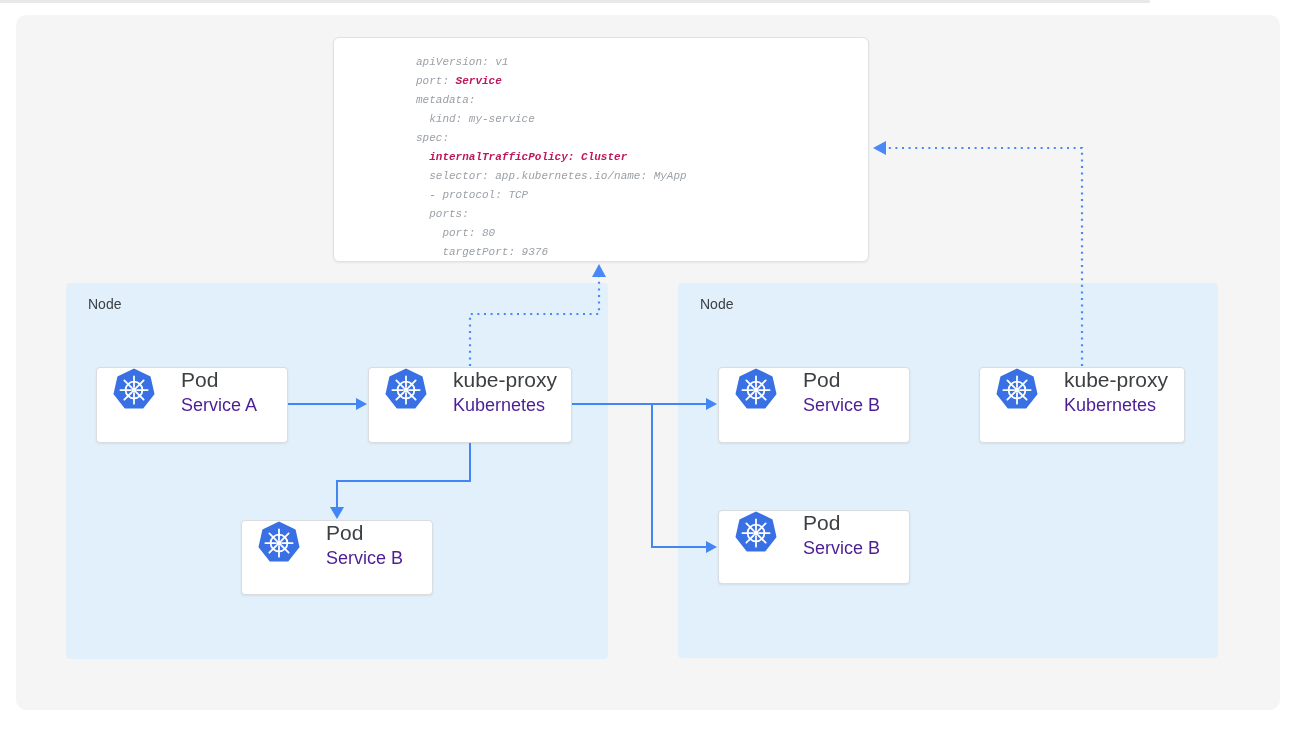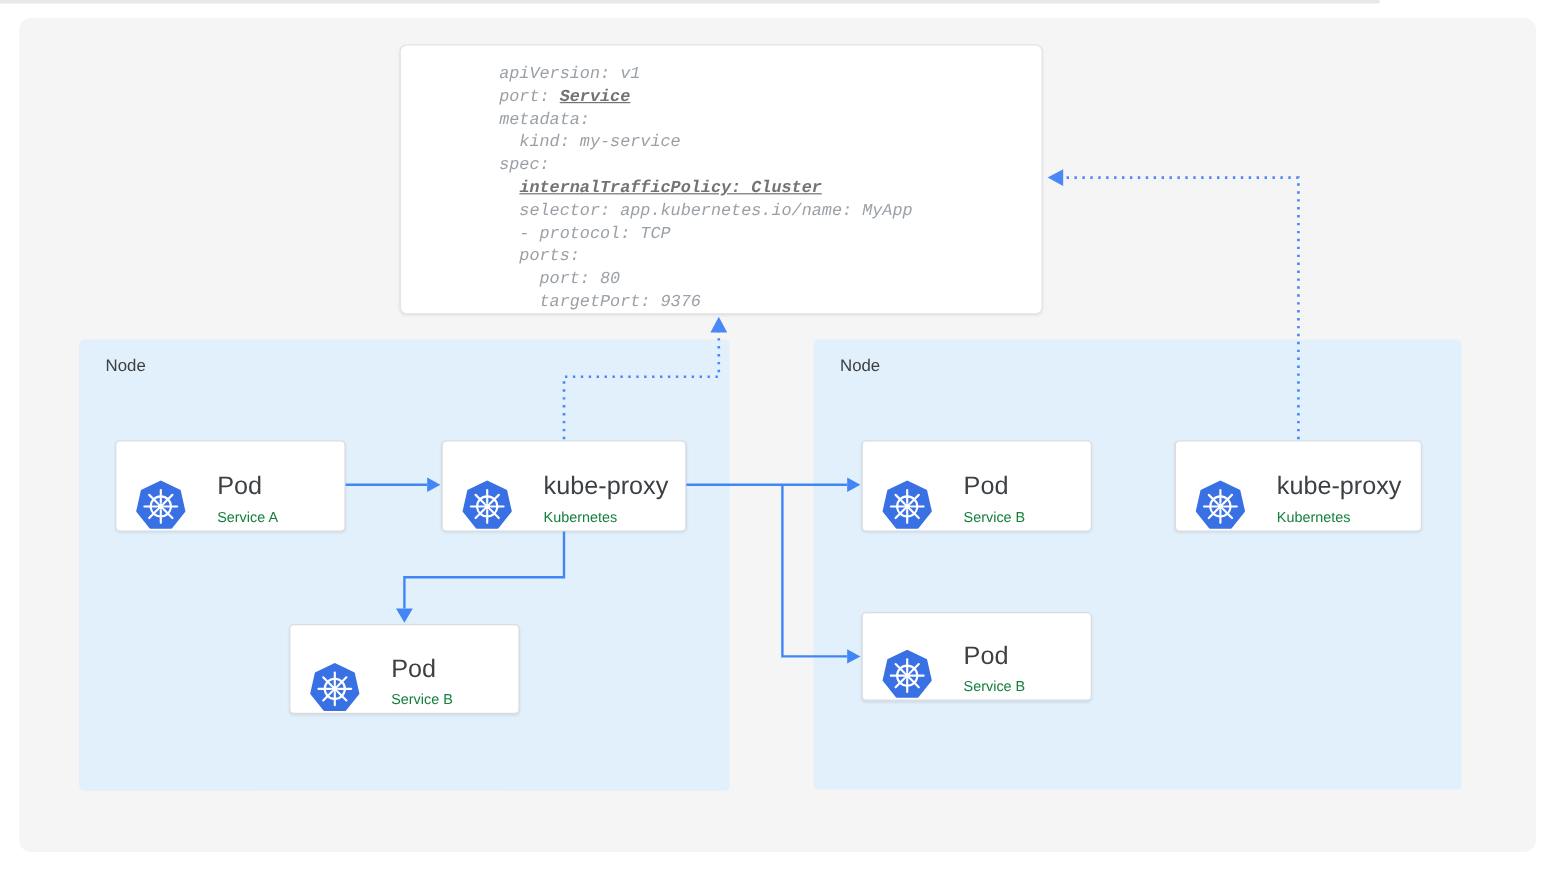--- a/index.html
+++ b/index.html
@@ -17,49 +17,49 @@
   }
   .yaml-panel {
     position:absolute; left:333px; top:37px; width:536px; height:225px;
     background:#ffffff; border:1px solid #dfe1e5; border-radius:6px;
     box-sizing:border-box; box-shadow:0 1px 2px rgba(60,64,67,0.08);
     z-index:3;
   }
   .yaml-code {
     padding:15px 0 16px 82px;
     font-family:"Liberation Mono", monospace; font-style:italic;
-    font-size:14px; line-height:19px; color:#9aa0a6;
+    font-size:11px; line-height:19px; color:#9aa0a6;
   }
   .code-line { white-space:pre; }
-  .code-bold { color:#737373; font-weight:bold;text-decoration:underline; }
+  .code-bold { color:#be185d; font-weight:bold; }
   .node {
     position:absolute; background:#e2f0fc; border-radius:4px; z-index:1;
   }
   .node-left  { left:66px;  top:283px; width:542px; height:376px; }
   .node-right { left:678px; top:283px; width:540px; height:375px; }
   .node-label {
     position:absolute; left:22px; top:13px;
     font-size:14px; color:#3c4043;
   }
   .kbox {
     position:absolute; background:#ffffff; border:1px solid #dadce0;
     border-radius:4px; box-sizing:border-box;
-    display:flex; align-items:flex-end; z-index:2;
+    display:flex; align-items:flex-start; z-index:2;
     box-shadow:0 1px 2px rgba(60,64,67,0.10);
   }
   .kbox-pod-a   { left:96px;  top:367px; width:192px; height:76px; }
   .kbox-kp-l    { left:368px; top:367px; width:204px; height:76px; }
   .kbox-pod-b-l { left:241px; top:520px; width:192px; height:75px; }
   .kbox-pod-b-rt{ left:718px; top:367px; width:192px; height:76px; }
   .kbox-kp-r    { left:979px; top:367px; width:206px; height:76px; }
   .kbox-pod-b-rb{ left:718px; top:510px; width:192px; height:74px; }
   .kbox .logo { width:42px; height:42px; margin-left:16px; flex:0 0 auto; }
   .kbox .text { margin-left:26px; }
   .kbox .title    { font-size:21px; color:#3c4043; line-height:24px; }
-  .kbox .subtitle { font-size:12px; color:#15803d; line-height:21px; margin-top:3px; }
+  .kbox .subtitle { font-size:18px; color:#4c1d95; line-height:21px; margin-top:3px; }
   .arrows {
     position:absolute; left:0; top:0; width:1296px; height:729px;
     z-index:4; pointer-events:none;
   }
 </style>
 </head>
 <body>
 
 <div id="stage">
 

